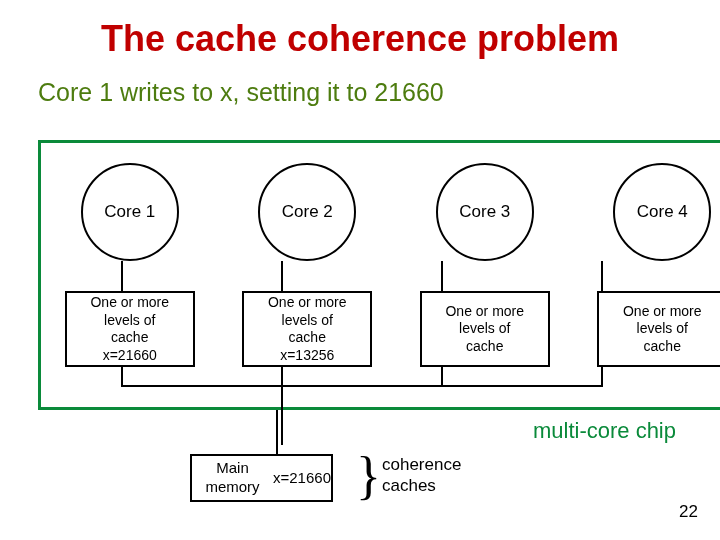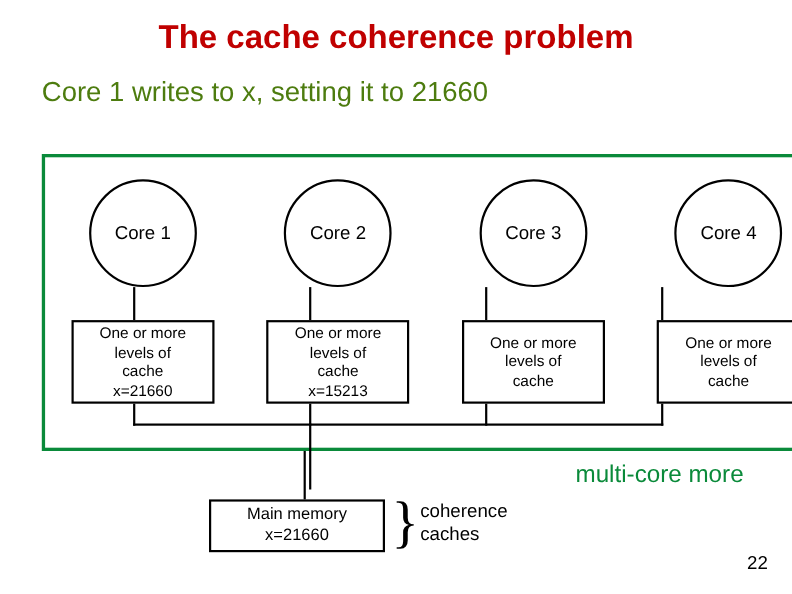--- a/index.html
+++ b/index.html
@@ -6,21 +6,21 @@
   body {
     width: 720px;
     height: 540px;
     background: #fff;
     font-family: Arial, Helvetica, sans-serif;
     position: relative;
     overflow: hidden;
   }
   .title {
     text-align: center;
-    font-size: 30px;
+    font-size: 36px;
     font-weight: bold;
     color: #c00000;
     padding-top: 18px;
   }
   .subtitle {
     font-size: 25px;
     color: #4d7c0f;
     padding: 18px 0 0 38px;
   }
   .chip-box {
@@ -114,25 +114,24 @@
     position: absolute;
     right: 44px;
     top: 418px;
     font-size: 22px;
     color: #0a8a3a;
   }
   .mem-box {
     position: absolute;
     left: 190px;
     top: 454px;
-    width: 160px;
+    width: 143px;
     height: 48px;
     border: 2px solid #000;
     display: flex;
-    flex-direction: column;
     align-items: center;
     justify-content: center;
     font-size: 15px;
     line-height: 1.25;
     text-align: center;
   }
   .mem-stem {
     position: absolute;
     left: 276px;
     top: 410px;
@@ -185,21 +184,21 @@
     <div class="cache">
       <span>One or more</span>
       <span>levels of</span>
       <span>cache</span>
       <span>x=21660</span>
     </div>
     <div class="cache">
       <span>One or more</span>
       <span>levels of</span>
       <span>cache</span>
-      <span>x=15213</span>
+      <span>x=13256</span>
     </div>
     <div class="cache">
       <span>One or more</span>
       <span>levels of</span>
       <span>cache</span>
       <span></span>
     </div>
     <div class="cache">
       <span>One or more</span>
       <span>levels of</span>
@@ -209,21 +208,21 @@
   </div>
 
   <div class="drop drop1"></div>
   <div class="drop drop2"></div>
   <div class="drop drop3"></div>
   <div class="drop drop4"></div>
   <div class="bus-h bus-main"></div>
   <div class="bus-down"></div>
 </div>
 
-<div class="mc-label">multi-core more</div>
+<div class="mc-label">multi-core chip</div>
 
 <div class="mem-stem"></div>
 <div class="mem-box">
   <span>Main memory</span>
   <span>x=21660</span>
 </div>
 
 <div class="brace">}</div>
 <div class="assume">
   <div>coherence</div>

